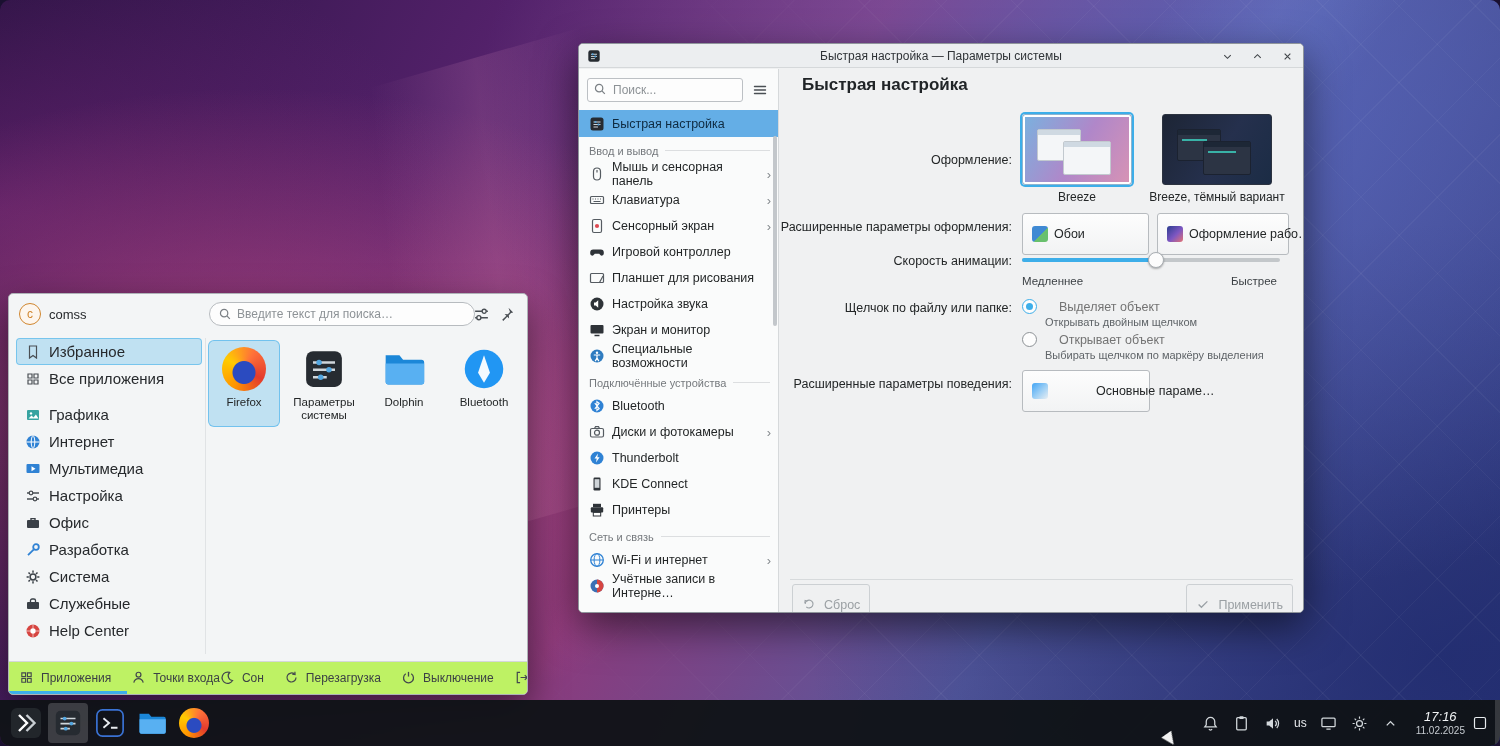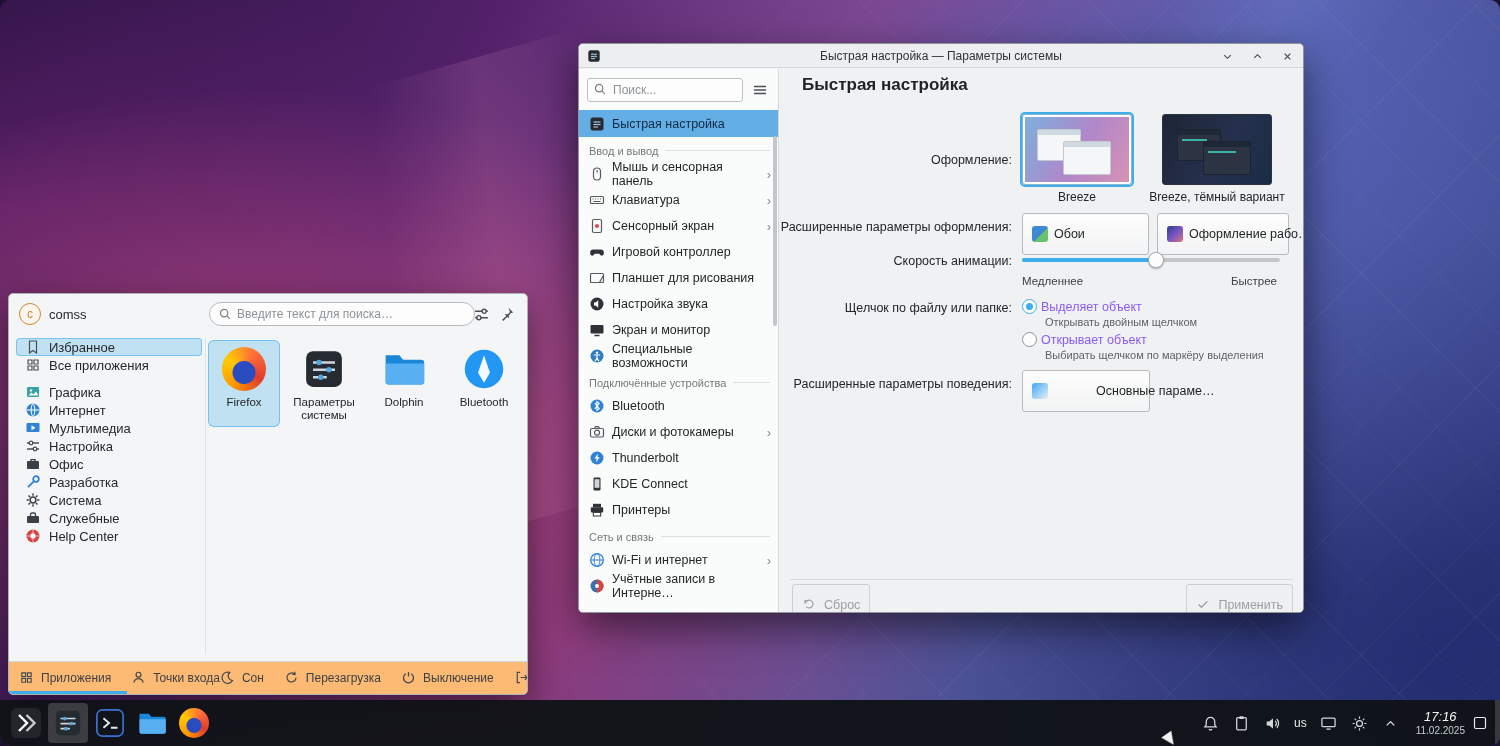--- a/index.html
+++ b/index.html
@@ -67,56 +67,56 @@
       font-size:12.5px;color:#232627;cursor:pointer;font-family:inherit;white-space:nowrap;}
   .bicon{width:16px;height:16px;border-radius:3px;flex:none;}
   .bi-wall{background:linear-gradient(135deg,#3f89d3 0 55%,#69c06d 55% 100%);}
   .bi-work{background:linear-gradient(135deg,#2b3d8f 0%,#7e57c2 55%,#e57373 100%);}
   .bi-beh{background:linear-gradient(135deg,#42a5f5 0%,#9fd0f5 55%,#e8eef3 100%);}
   .track{position:absolute;left:242px;top:189px;width:258px;height:4px;border-radius:2px;background:#c3c7ca;}
   .fill{position:absolute;left:242px;top:189px;width:134px;height:4px;border-radius:2px;background:#3daee9;}
   .knob{position:absolute;left:368px;top:183px;width:16px;height:16px;border-radius:50%;background:#fcfcfc;
       border:1px solid #a9aeb3;box-shadow:0 1px 2px rgba(0,0,0,.3);cursor:pointer;}
   .slider-cap{position:absolute;top:206px;font-size:11.5px;color:#3c4145;}
-  .opt{position:absolute;display:flex;align-items:center;gap:4px;font-size:12.5px;color:#8b5cf6;cursor:pointer;}
+  .opt{position:absolute;display:flex;align-items:center;gap:22px;font-size:12.5px;color:#737373;cursor:pointer;}
   .radio{width:15px;height:15px;border-radius:50%;border:1px solid #8d9296;background:#fdfdfd;position:relative;flex:none;}
   .radio.on{border-color:#3daee9;}
   .radio.on::after{content:"";position:absolute;left:3px;top:3px;width:7px;height:7px;border-radius:50%;background:#3daee9;}
   .optdesc{position:absolute;font-size:11px;color:#5f6468;white-space:nowrap;}
   .sw-footline{position:absolute;left:10px;right:10px;top:510px;height:1px;background:#d7dadc;}
   .btn.disabled{color:#9ba0a4;border-color:#ccd0d3;background:#eff0f1;cursor:default;}
 
   
   .kk{position:absolute;left:8px;top:293px;width:520px;height:402px;background:#f3f5f6;border:1px solid #aeb3b7;
       border-radius:5px;box-shadow:0 14px 36px rgba(0,0,0,.5);overflow:hidden;}
   .kk-header{position:absolute;left:0;top:0;right:0;height:40px;display:flex;align-items:center;padding:0 10px;}
   .kk-avatar{width:22px;height:22px;border-radius:50%;border:1.5px solid #d0862f;color:#d0862f;font-size:12px;
       display:flex;align-items:center;justify-content:center;flex:none;background:#fdf6ee;}
   .kk-user{margin-left:8px;font-size:13px;color:#26292c;}
   .kk-search{position:absolute;left:200px;top:8px;width:266px;height:24px;display:flex;align-items:center;gap:5px;
       border:1px solid #b7bbbf;border-radius:12px;background:#fdfdfd;padding:0 8px;}
   .kk-search input{border:none;outline:none;background:transparent;width:100%;font-size:12px;color:#0369a1;font-family:inherit;}
   .kk-search input::placeholder{color:#8d9296;}
   .kk-hbtn{position:absolute;top:11px;width:18px;height:18px;border:none;background:none;cursor:pointer;padding:0;}
   .kk-cats{position:absolute;left:4px;top:44px;width:193px;bottom:40px;border-right:1px solid #e0e3e5;}
-  .kk-cat{display:flex;align-items:center;gap:8px;height:18px;padding:0 8px;margin:0 3px;border-radius:4px;
-      font-size:13px;color:#26292c;border:1px solid transparent;cursor:pointer;}
+  .kk-cat{display:flex;align-items:center;gap:8px;height:27px;padding:0 8px;margin:0 3px;border-radius:4px;
+      font-size:15px;color:#26292c;border:1px solid transparent;cursor:pointer;}
   .kk-cat.selected{background:rgba(61,174,233,.28);border-color:rgba(61,174,233,.55);}
   .kk-cat.gap{margin-top:9px;}
   .kk-apps{position:absolute;left:199px;top:46px;display:flex;gap:8px;}
   .kk-app{width:72px;min-height:80px;display:flex;flex-direction:column;align-items:center;gap:5px;padding:6px 2px 4px;
       border-radius:6px;border:1px solid transparent;cursor:pointer;}
   .kk-app.selected{background:rgba(61,174,233,.28);border-color:rgba(61,174,233,.6);}
   .kk-app .alabel{font-size:11.5px;line-height:13px;color:#232627;text-align:center;}
   .ic-firefox{width:44px;height:44px;border-radius:50%;
       background:radial-gradient(circle at 50% 58%, #2b4bc0 0 11px, rgba(0,0,0,0) 12px),
                  conic-gradient(from 210deg,#ff9500,#ffcb00,#ff7139,#e33b2e,#ff9500);}
   .ic-firefox.small{width:30px;height:30px;background:radial-gradient(circle at 50% 58%, #2b4bc0 0 7px, rgba(0,0,0,0) 8px),
                  conic-gradient(from 210deg,#ff9500,#ffcb00,#ff7139,#e33b2e,#ff9500);}
-  .kk-footer{position:absolute;left:0;right:0;bottom:0;height:33px;border-top:1px solid #d4d7da;background:#fdba74;
+  .kk-footer{position:absolute;left:0;right:0;bottom:0;height:33px;border-top:1px solid #d4d7da;background:#bef264;
       display:flex;align-items:center;padding:0 10px;font-size:12px;color:#3c4145;}
   .kk-fitem{display:flex;align-items:center;gap:6px;cursor:pointer;white-space:nowrap;}
   .kk-foot-left{display:flex;align-items:center;gap:20px;}
   .kk-foot-right{margin-left:auto;display:flex;align-items:center;gap:20px;}
   .kk-tabline{position:absolute;left:0;bottom:0;width:118px;height:3px;background:#3daee9;}
 
   
   .tb{position:absolute;left:0;right:0;bottom:0;height:46px;background:rgba(16,19,23,.96);display:flex;align-items:center;padding:0 0 0 6px;}
   .tb-slot{width:40px;height:40px;border-radius:4px;display:flex;align-items:center;justify-content:center;margin-right:2px;cursor:pointer;}
   .tb-slot.active{background:rgba(255,255,255,.18);}

